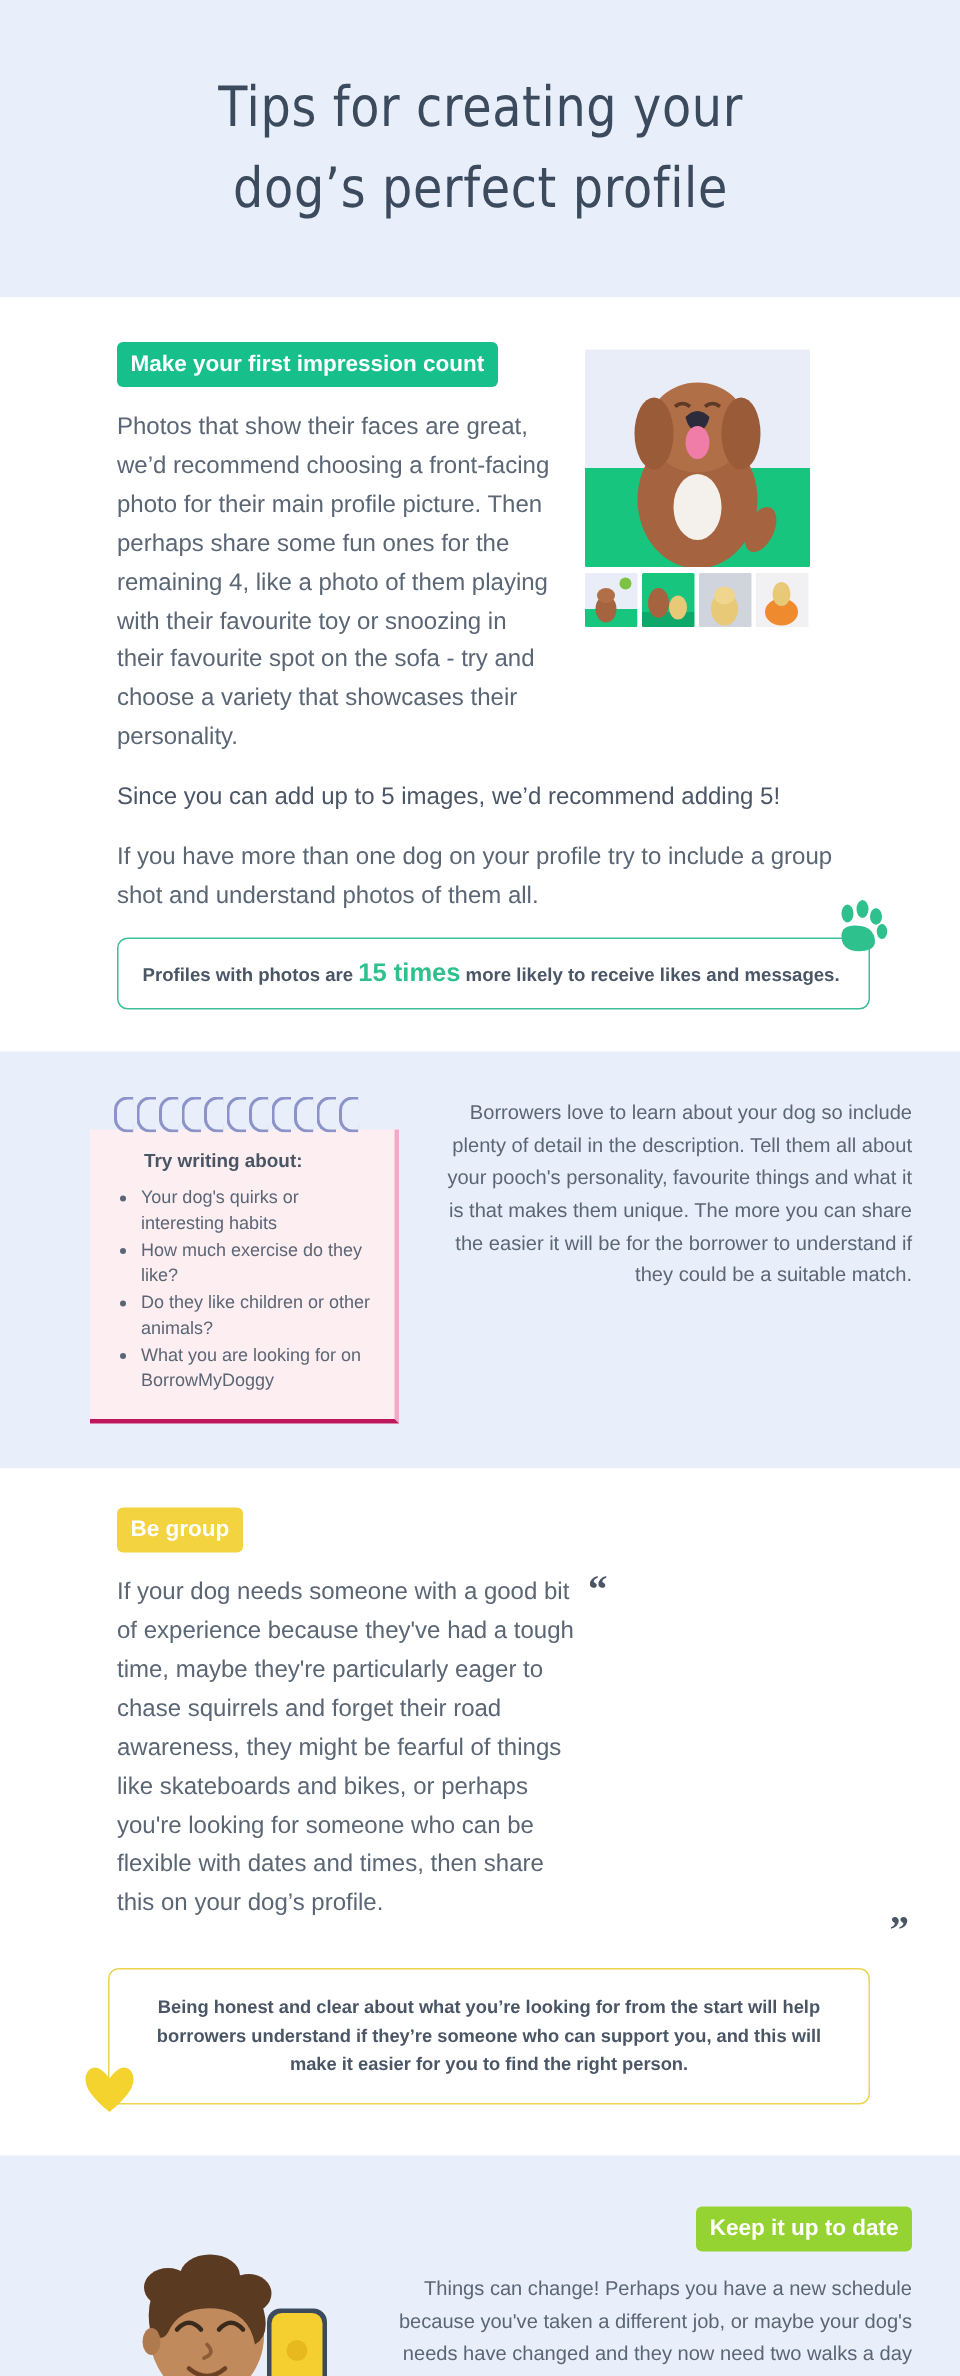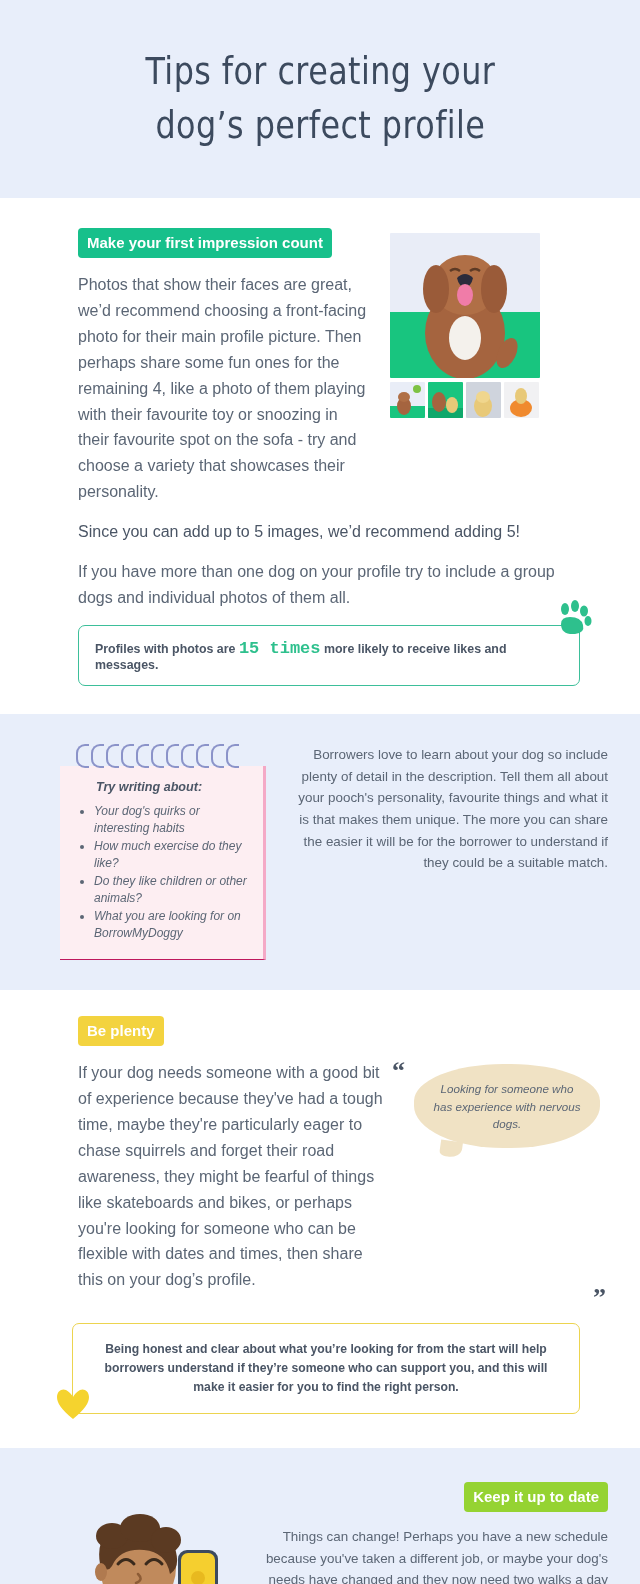--- a/index.html
+++ b/index.html
@@ -85,40 +85,39 @@
     box-sizing:border-box;
     border:1.4px solid #3dbf9a;
     border-radius:7px;
     background:#ffffff;
     padding:13px 16px;
     font-size:12.4px;
     font-weight:bold;
     color:#4a5565;
     position:relative;
   }
-  .callout .hl{color:#2ec08d;font-size:17px;font-weight:bold;font-family:Liberation Mono, monospace;}
+  .callout .hl{color:#2ec08d;font-size:17px;font-weight:bold;}
   .paw{position:absolute;right:-14px;top:-26px;}
 
   
   .s2{padding:30px 0 30px 0;}
   .s2-row{display:flex;padding:0 32px 0 60px;align-items:flex-start;}
   .note-wrap{width:206px;position:relative;padding-top:22px;}
   .rings{position:absolute;top:0;left:16px;display:flex;gap:2px;}
   .ring{
     width:13px;height:24px;border:2.5px solid #8b93c9;border-right:none;
     border-radius:9px 0 0 9px;box-sizing:border-box;
   }
   .note{
     background:#fdeef2;
     border-right:3px solid #f4a9c6;
-    border-bottom:1px solid #be185d;
+    border-bottom:3px solid #be185d;
     padding:14px 12px 16px 14px;
     box-sizing:border-box;
     width:206px;
-    font-style:italic;
   }
   .note h4{margin:0 0 9px 22px;font-size:12.6px;color:#4a5565;font-weight:bold;}
   .note ul{margin:0;padding-left:20px;}
   .note li{font-size:12px;line-height:1.42;color:#5b6675;margin-bottom:1px;}
   .s2-right{flex:1;padding-left:22px;text-align:right;}
   .s2-right .badge{margin-bottom:14px;}
   .s2-right p.body{text-align:right;font-size:13.4px;}
 
   
   .s3{padding:26px 0 34px 0;}
@@ -242,21 +241,21 @@
                 <ellipse cx="17" cy="26" rx="11" ry="9" fill="#f08a2e"></ellipse>
                 <ellipse cx="17" cy="14" rx="6" ry="8" fill="#e8c978"></ellipse>
               </svg>
             </div>
           </div>
         </div>
       </div>
     </div>
     <div class="s1-tail">
       <p class="body bold">Since you can add up to 5 images, we’d recommend adding 5!</p>
-      <p class="body">If you have more than one dog on your profile try to include a group dogs and individual photos of them all.</p>
+      <p class="body">If you have more than one dog on your profile try to include a group shot and understand photos of them all.</p>
       <div class="callout">
         <span>Profiles with photos are</span>
         <span class="hl">15 times</span>
         <span>more likely to receive likes and messages.</span>
         <span class="paw">
           <svg width="40" height="38" viewBox="0 0 40 38">
             <ellipse cx="12" cy="9" rx="4" ry="6" fill="#2ec08d"></ellipse>
             <ellipse cx="22" cy="6" rx="4" ry="6" fill="#2ec08d"></ellipse>
             <ellipse cx="31" cy="11" rx="4" ry="5.5" fill="#2ec08d"></ellipse>
             <ellipse cx="35" cy="21" rx="3.5" ry="5" fill="#2ec08d"></ellipse>
@@ -295,28 +294,25 @@
       </div>
       <div class="s2-right">
         <p class="body">Borrowers love to learn about your dog so include plenty of detail in the description. Tell them all about your pooch's personality, favourite things and what it is that makes them unique. The more you can share the easier it will be for the borrower to understand if they could be a suitable match.</p>
       </div>
     </div>
   </div>
 
   <div class="band band-white s3">
     <div class="s3-row">
       <div class="s3-left">
-        <span class="badge badge-yellow">Be plenty</span>
+        <span class="badge badge-yellow">Be group</span>
         <p class="body">If your dog needs someone with a good bit of experience because they've had a tough time, maybe they're particularly eager to chase squirrels and forget their road awareness, they might be fearful of things like skateboards and bikes, or perhaps you're looking for someone who can be flexible with dates and times, then share this on your dog’s profile.</p>
       </div>
       <div class="s3-right">
         <span class="qmark q-open">“</span>
-        <div class="bubble">
-          <span>Looking for someone who has experience with nervous dogs.</span>
-        </div>
         <span class="qmark q-close">”</span>
       </div>
     </div>
     <div class="callout-y">
       <span>Being honest and clear about what you’re looking for from the start will help borrowers understand if they’re someone who can support you, and this will make it easier for you to find the right person.</span>
       <span class="heart">
         <svg width="36" height="34" viewBox="0 0 36 34">
           <path d="M18 32 C6 22 2 16 2 10 C2 4 7 1 11 3 C14 4.5 17 8 18 10 C19 8 22 4.5 25 3 C29 1 34 4 34 10 C34 16 30 22 18 32z" fill="#f5d32e"></path>
         </svg>
       </span>

